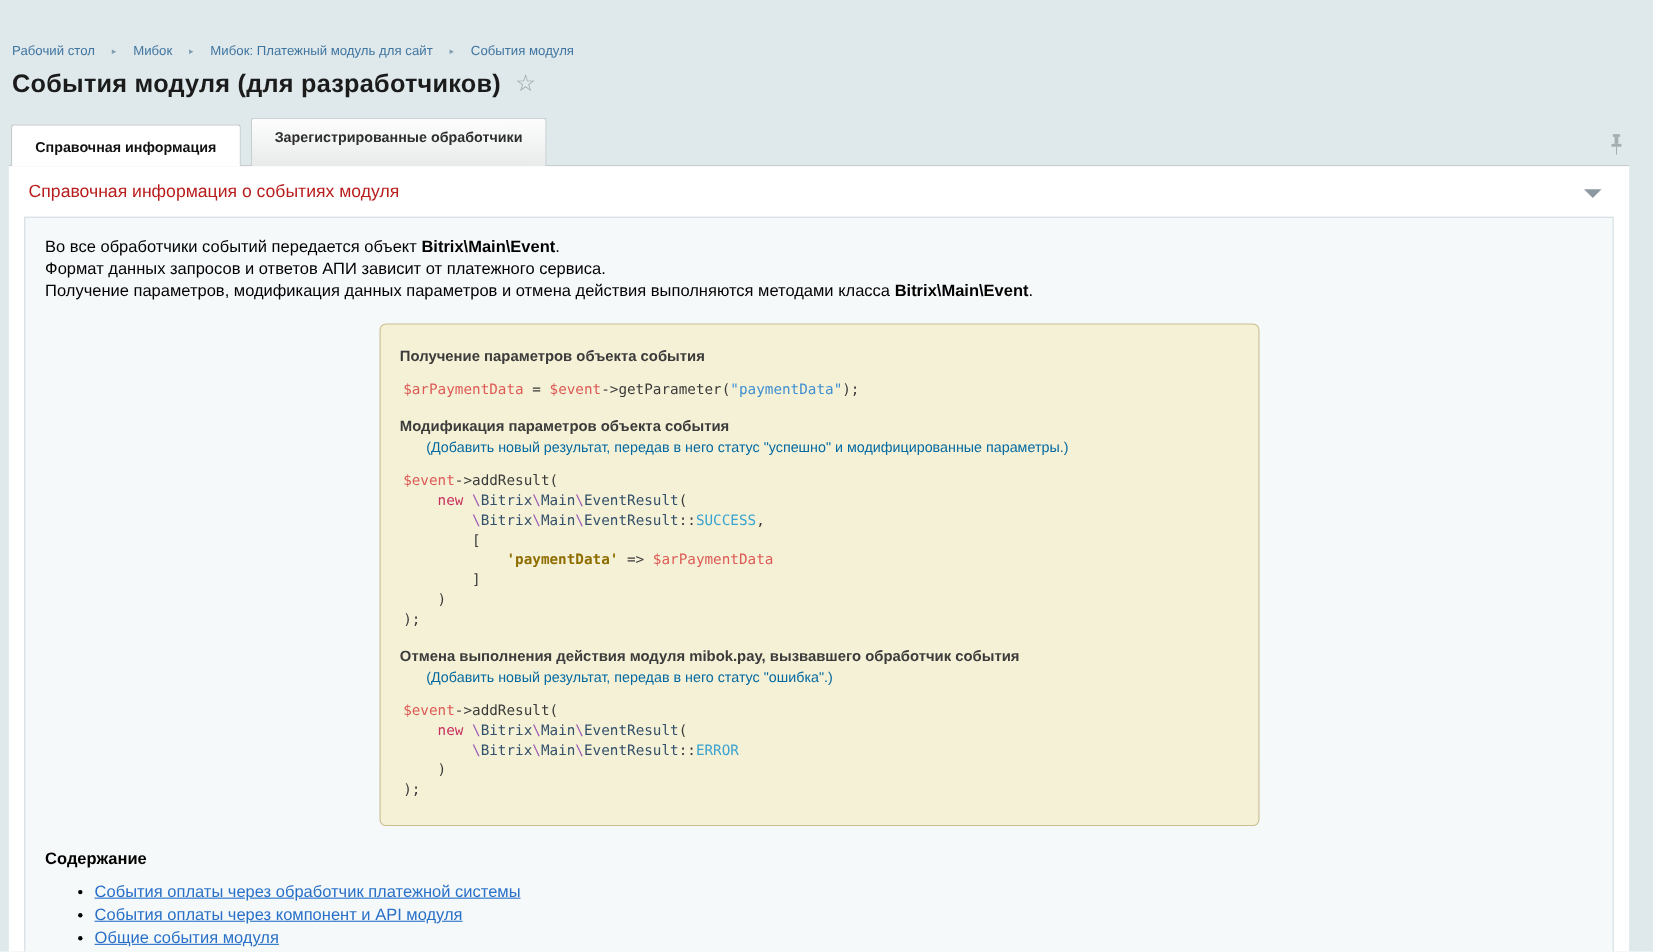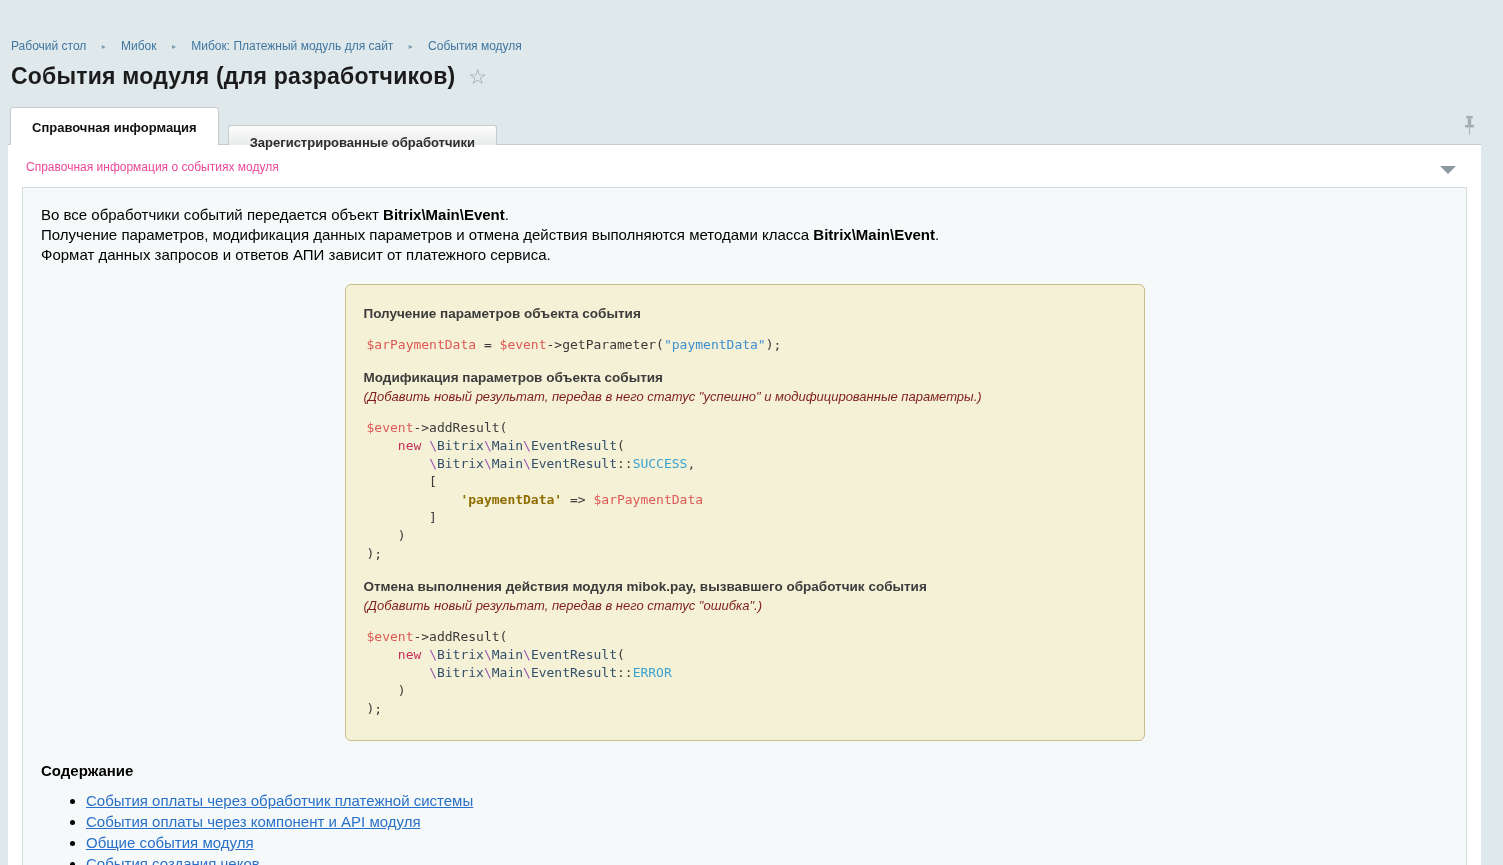--- a/index.html
+++ b/index.html
@@ -20,43 +20,43 @@
   .title-row { padding:5px 0 0 11px; display:flex; align-items:center; }
   .page-title { font-size:23px; font-weight:bold; color:#1b1b1b; letter-spacing:.2px; }
   .star { font-size:21px; color:#98a1a7; margin-left:13px; cursor:pointer; line-height:1; }
 
   
   .tabbar { display:flex; align-items:flex-end; padding-left:10px; margin-top:17px;
             position:relative; z-index:3; margin-bottom:-1px; }
   .tab { border:1px solid #c6cbcd; border-bottom:none; border-radius:3px 3px 0 0;
          font-size:13px; font-weight:bold; padding:0 21px; cursor:pointer; white-space:nowrap; }
   .tab.active { background:#fff; height:38px; line-height:39px; color:#111; }
-  .tab.inactive { background:linear-gradient(#fdfdfd,#e9ebeb); height:20px; line-height:34px;
+  .tab.inactive { background:linear-gradient(#fdfdfd,#e9ebeb); height:44px; line-height:34px;
                   margin-left:9px; color:#2e2e2e; }
   .pin { position:absolute; right:27px; bottom:9px; cursor:pointer; line-height:0; }
 
   
   .panel { background:#fff; border-top:1px solid #c6cbcd; margin:0 22px 0 8px;
            min-height:745px; position:relative; z-index:1; }
-  .panel-header { position:relative; padding:15px 18px 13px; font-size:12px; color:#ec4899; }
+  .panel-header { position:relative; padding:15px 18px 13px; font-size:16px; color:#b91c1c; }
   .collapse-arrow { position:absolute; right:25px; top:21px; width:0; height:0;
            border-left:8px solid transparent; border-right:8px solid transparent;
            border-top:8px solid #8d99a0; cursor:pointer; }
 
   
   .inner { margin:0 14px; border:1px solid #d3dde1; background:#f6f9fa;
            padding:17px 18px 24px; min-height:693px; }
 
   .intro { font-size:15px; line-height:20px; color:#000; }
 
   
   .infobox { width:800px; margin:19px auto 0; background:#f5f1d6;
              border:1px solid #c9bd8e; border-radius:6px; padding:21px 18px 22px; }
   .ib-heading { font-size:13.5px; font-weight:bold; color:#3b3b3b; margin:0; }
-  .ib-note { font-size:13px; font-style:italic; color:#7f1d1d; margin-top:4px; }
+  .ib-note { font-size:13px; color:#0369a1; margin-top:4px;margin-left:24px; }
   .ib-code { margin:15px 0 16px; font-family:"DejaVu Sans Mono","Liberation Mono",monospace;
              font-size:13px; }
   .cl { white-space:pre; line-height:18px; padding-left:3px; }
   .tk-v { color:#dd5a56; }
   .tk-p { color:#3a3a3a; }
   .tk-s { color:#3f8fd1; }
   .tk-k { color:#c7305c; }
   .tk-c { color:#33506b; }
   .tk-b { color:#9a59b5; }
   .tk-n { color:#3aa3cf; }
@@ -102,22 +102,22 @@
 
 <div class="panel">
   <div class="panel-header">
     <span>Справочная информация о событиях модуля</span>
     <span class="collapse-arrow"></span>
   </div>
 
   <div class="inner">
     <div class="intro">
       <div><span>Во все обработчики событий передается объект </span><b>Bitrix\Main\Event</b><span>.</span></div>
+      <div>Формат данных запросов и ответов АПИ зависит от платежного сервиса.</div>
       <div><span>Получение параметров, модификация данных параметров и отмена действия выполняются методами класса </span><b>Bitrix\Main\Event</b><span>.</span></div>
-      <div>Формат данных запросов и ответов АПИ зависит от платежного сервиса.</div>
     </div>
 
     <div class="infobox">
       <div class="ib-section">
         <div class="ib-heading">Получение параметров объекта события</div>
         <div class="ib-code">
             <div class="cl"><span class="tk-v">$arPaymentData</span><span class="tk-p"> = </span><span class="tk-v">$event</span><span class="tk-p">-&gt;getParameter(</span><span class="tk-s">"paymentData"</span><span class="tk-p">);</span></div>
           </div>
       </div>
       <div class="ib-section">

